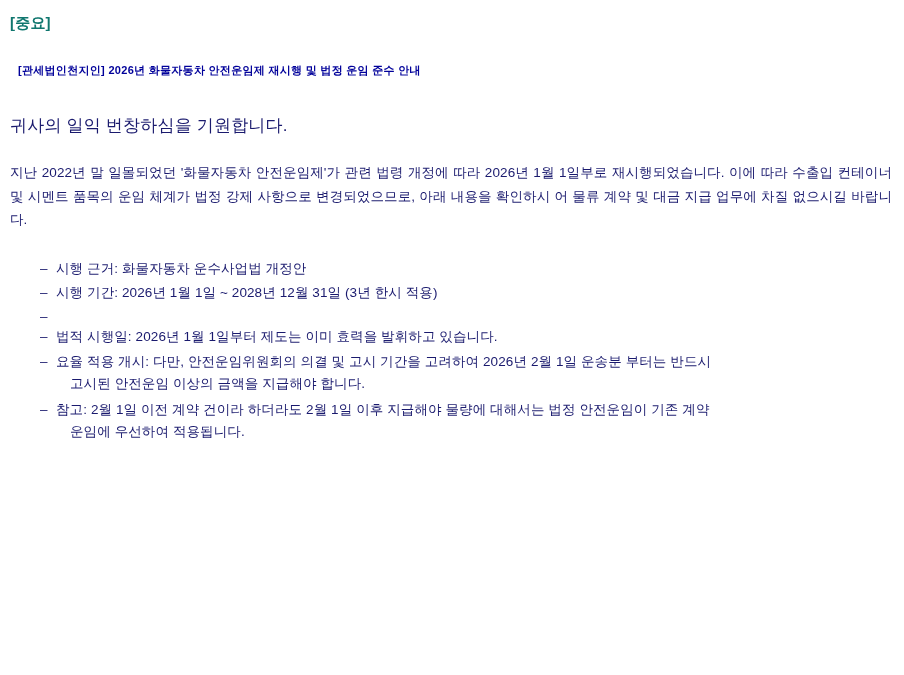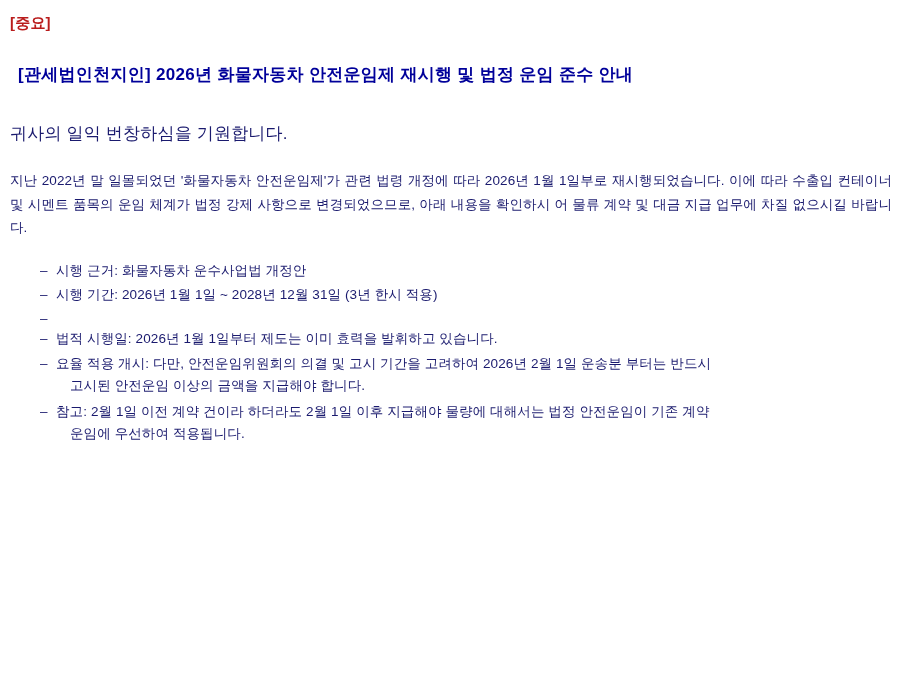--- a/index.html
+++ b/index.html
@@ -17,43 +17,43 @@
   .page {
     position: relative;
     width: 904px;
     height: 675px;
     box-sizing: border-box;
     padding: 14px 10px 0 10px;
   }
   .tag-important {
     font-size: 15px;
     font-weight: bold;
-    color: #b91c1c;
+    color: #0f766e;
     margin: 0 0 30px 0;
     letter-spacing: 0.2px;
   }
   .doc-title {
-    font-size: 17px;
+    font-size: 11px;
     font-weight: bold;
     color: #00009a;
     margin: 0 0 36px 0;
     padding-left: 8px;
     letter-spacing: 0.3px;
   }
   .greeting {
     font-size: 17px;
     color: #1a1a6e;
     margin: 0 0 24px 0;
     letter-spacing: 0.2px;
   }
   .intro {
     font-size: 13.5px;
     color: #1a1a6e;
     line-height: 1.75;
-    margin: 0 0 20px 0;
+    margin: 0 0 26px 0;
     letter-spacing: 0.1px;
     text-align: justify;
     padding-right: 2px;
   }
   .section {
     margin: 0 0 22px 0;
   }
   .section-heading {
     font-size: 13.5px;
     font-weight: bold;

